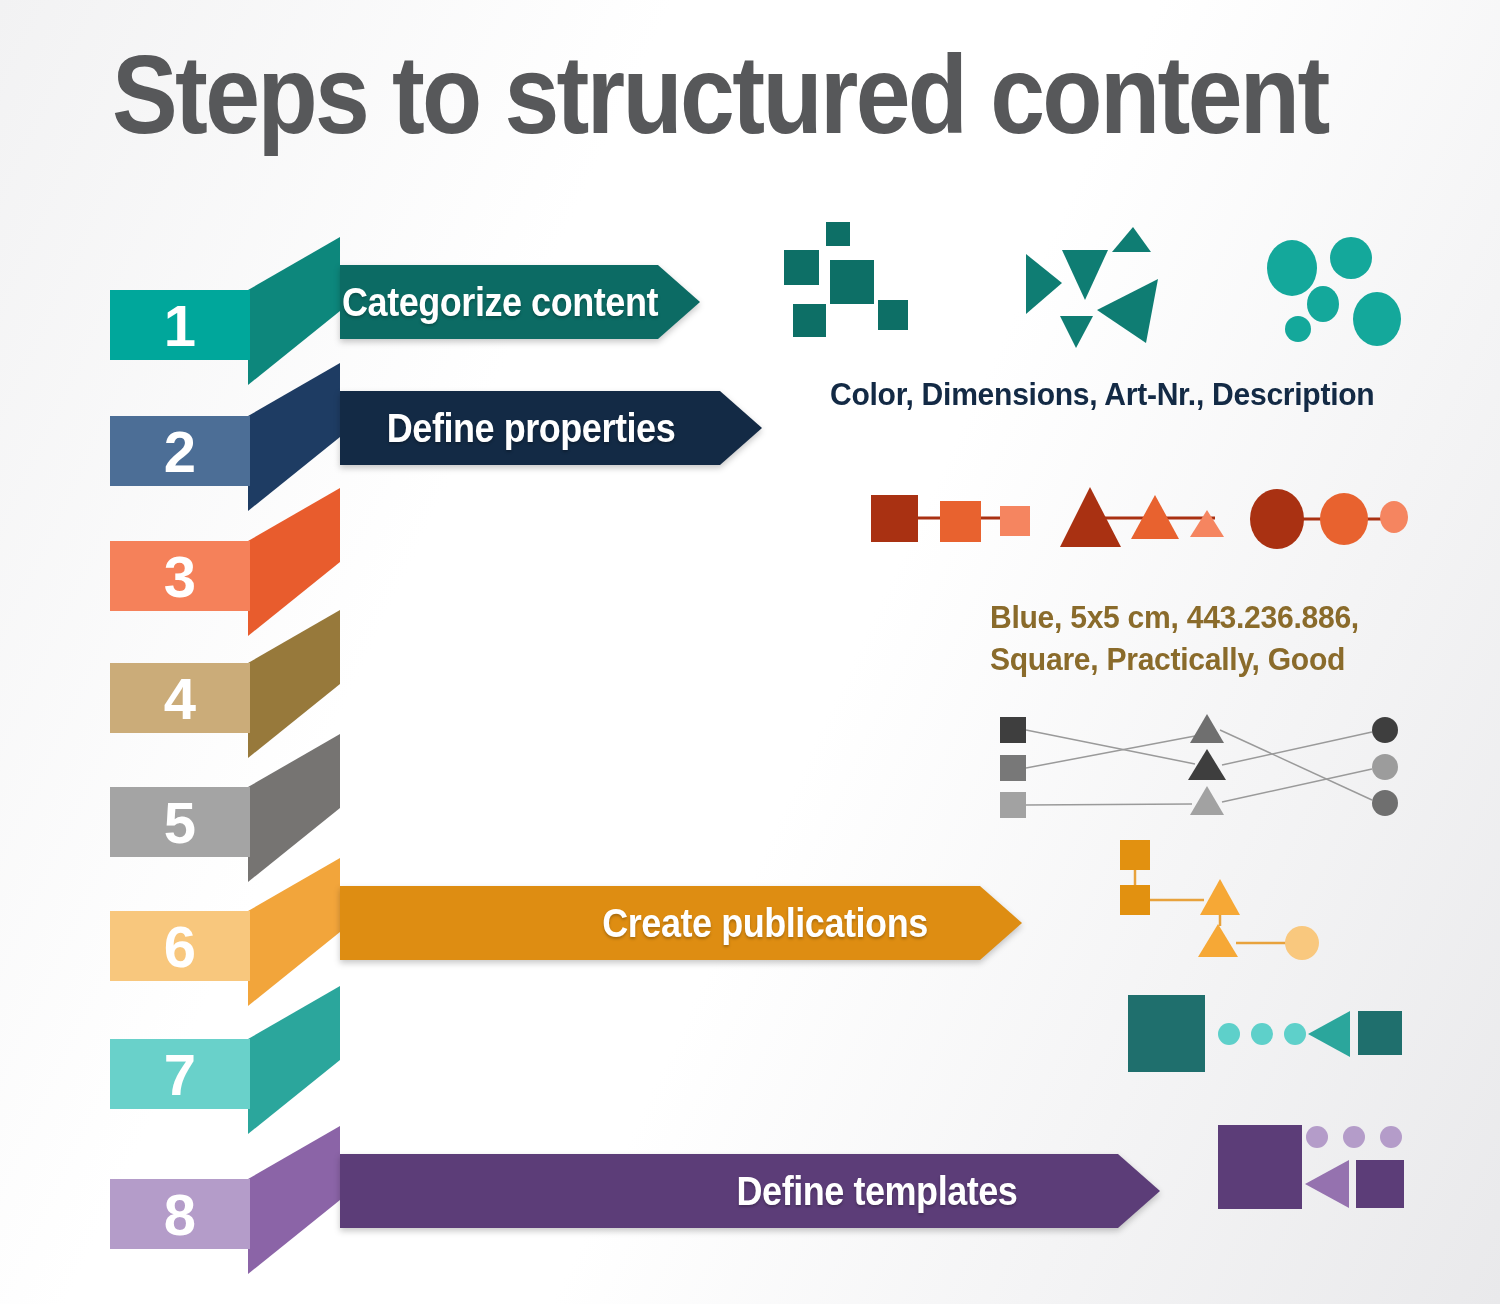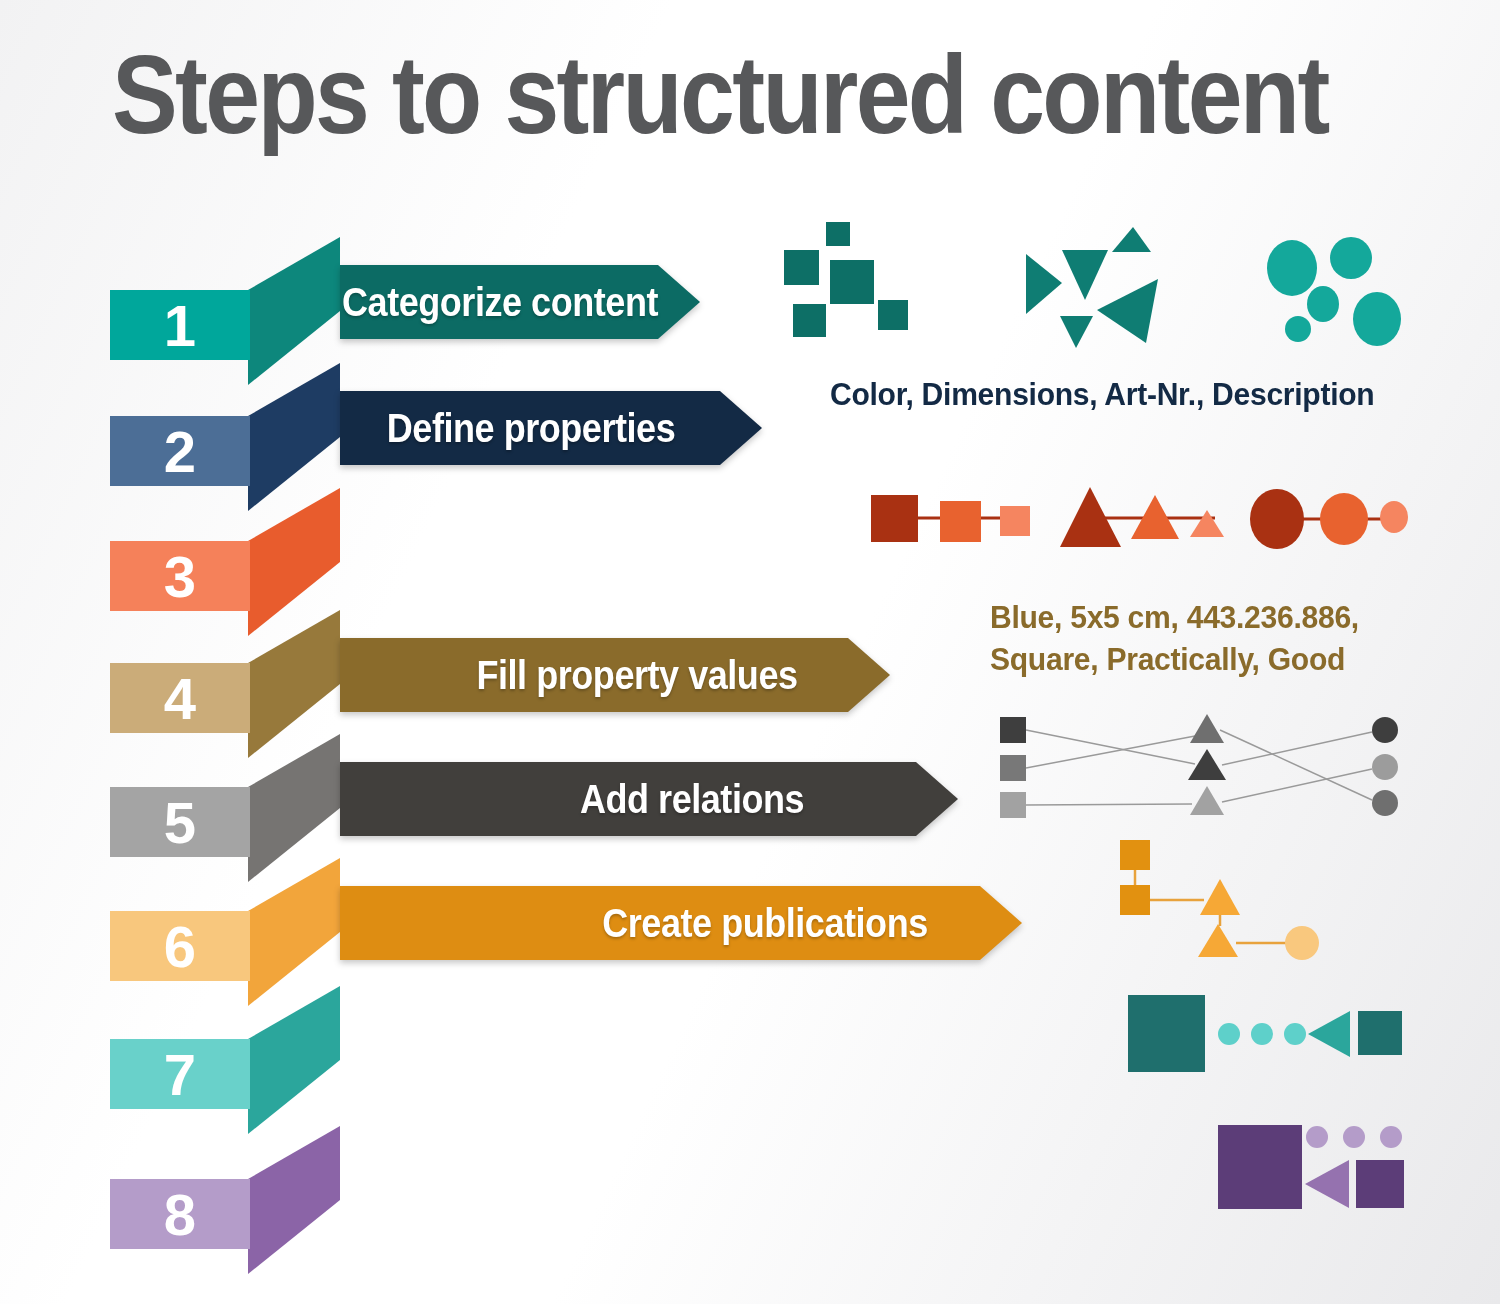--- a/index.html
+++ b/index.html
@@ -129,38 +129,30 @@
     <ellipse cx="94" cy="31" rx="24" ry="26" fill="#E8622F"></ellipse>
     <ellipse cx="144" cy="29" rx="14" ry="16" fill="#F58560"></ellipse>
   </svg>
 </div>
 
 <div class="step s4" style="--box: #CBAC79; --fold: #97793B; --banner: #8A6B2B;">
   <div class="fold"></div>
   <div class="numbox">
     <span>4</span>
   </div>
-  <div class="banner-wrap">
-    <div class="banner"></div>
-    <span class="blabel">Fill property values</span>
-  </div>
   <div class="note">
     <div>Blue, 5x5 cm, 443.236.886,</div>
     <div>Square, Practically, Good</div>
   </div>
 </div>
 
 <div class="step s5" style="--box: #A4A4A4; --fold: #767472; --banner: #413F3C;">
   <div class="fold"></div>
   <div class="numbox">
     <span>5</span>
-  </div>
-  <div class="banner-wrap">
-    <div class="banner"></div>
-    <span class="blabel">Add relations</span>
   </div>
   <svg class="icon" style="left:1000px;top:-22px" width="400" height="106" viewBox="0 0 400 106">
     <g stroke="#9A9A9A" stroke-width="1.5">
       <line x1="26" y1="18" x2="195" y2="52"></line>
         <line x1="26" y1="56" x2="195" y2="24"></line>
       <line x1="26" y1="93" x2="192" y2="92"></line>
         <line x1="220" y1="18" x2="372" y2="88"></line>
       <line x1="222" y1="53" x2="372" y2="20"></line>
         <line x1="222" y1="90" x2="372" y2="57"></line>
     </g>
@@ -213,20 +205,24 @@
     <polygon points="180,40 222,17 222,63" fill="#2BA69C"></polygon>
     <rect x="230" y="17" width="44" height="44" fill="#1F6F6D"></rect>
   </svg>
 </div>
 
 <div class="step s8" style="--box: #B49CC9; --fold: #8B64A7; --banner: #5C3D78;">
   <div class="fold"></div>
   <div class="numbox">
     <span>8</span>
   </div>
+  <div class="banner-wrap">
+    <div class="banner"></div>
+    <span class="blabel">Define templates</span>
+  </div>
   <svg class="icon" style="left:1218px;top:-2px" width="190" height="88" viewBox="0 0 190 88">
     <rect x="0" y="1" width="84" height="84" fill="#5C3D78"></rect>
     <circle cx="99" cy="13" r="11" fill="#B49CC9"></circle>
     <circle cx="136" cy="13" r="11" fill="#B49CC9"></circle>
     <circle cx="173" cy="13" r="11" fill="#B49CC9"></circle>
     <polygon points="87,60 131,36 131,84" fill="#9572AF"></polygon>
     <rect x="138" y="36" width="48" height="48" fill="#5C3D78"></rect>
   </svg>
 </div>
 

